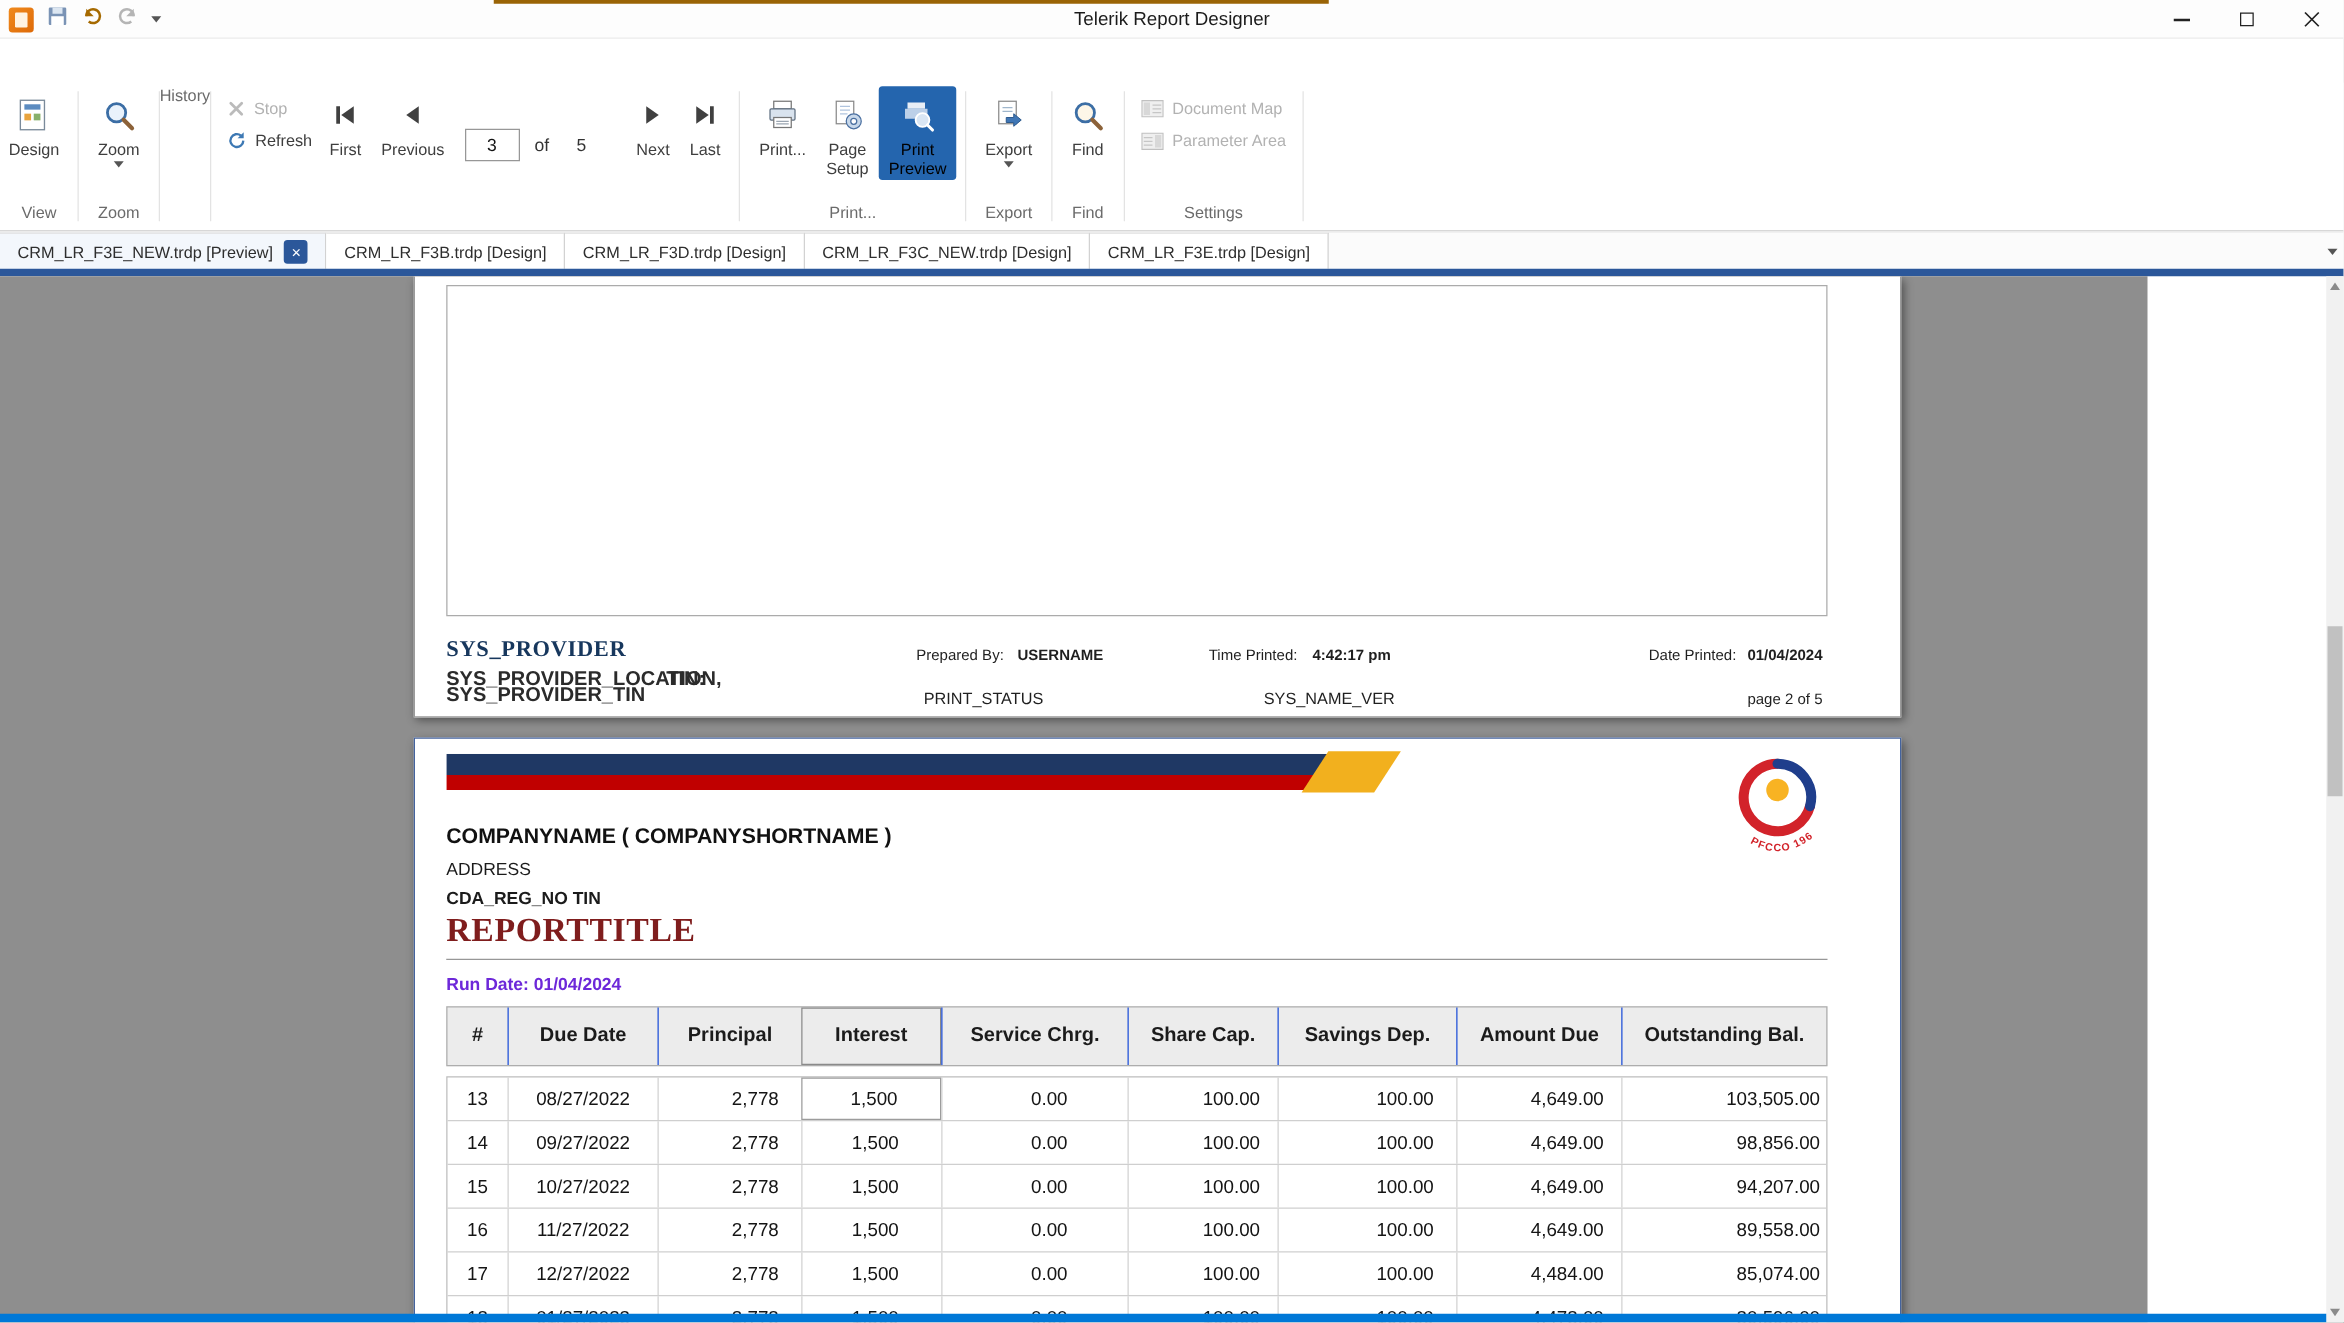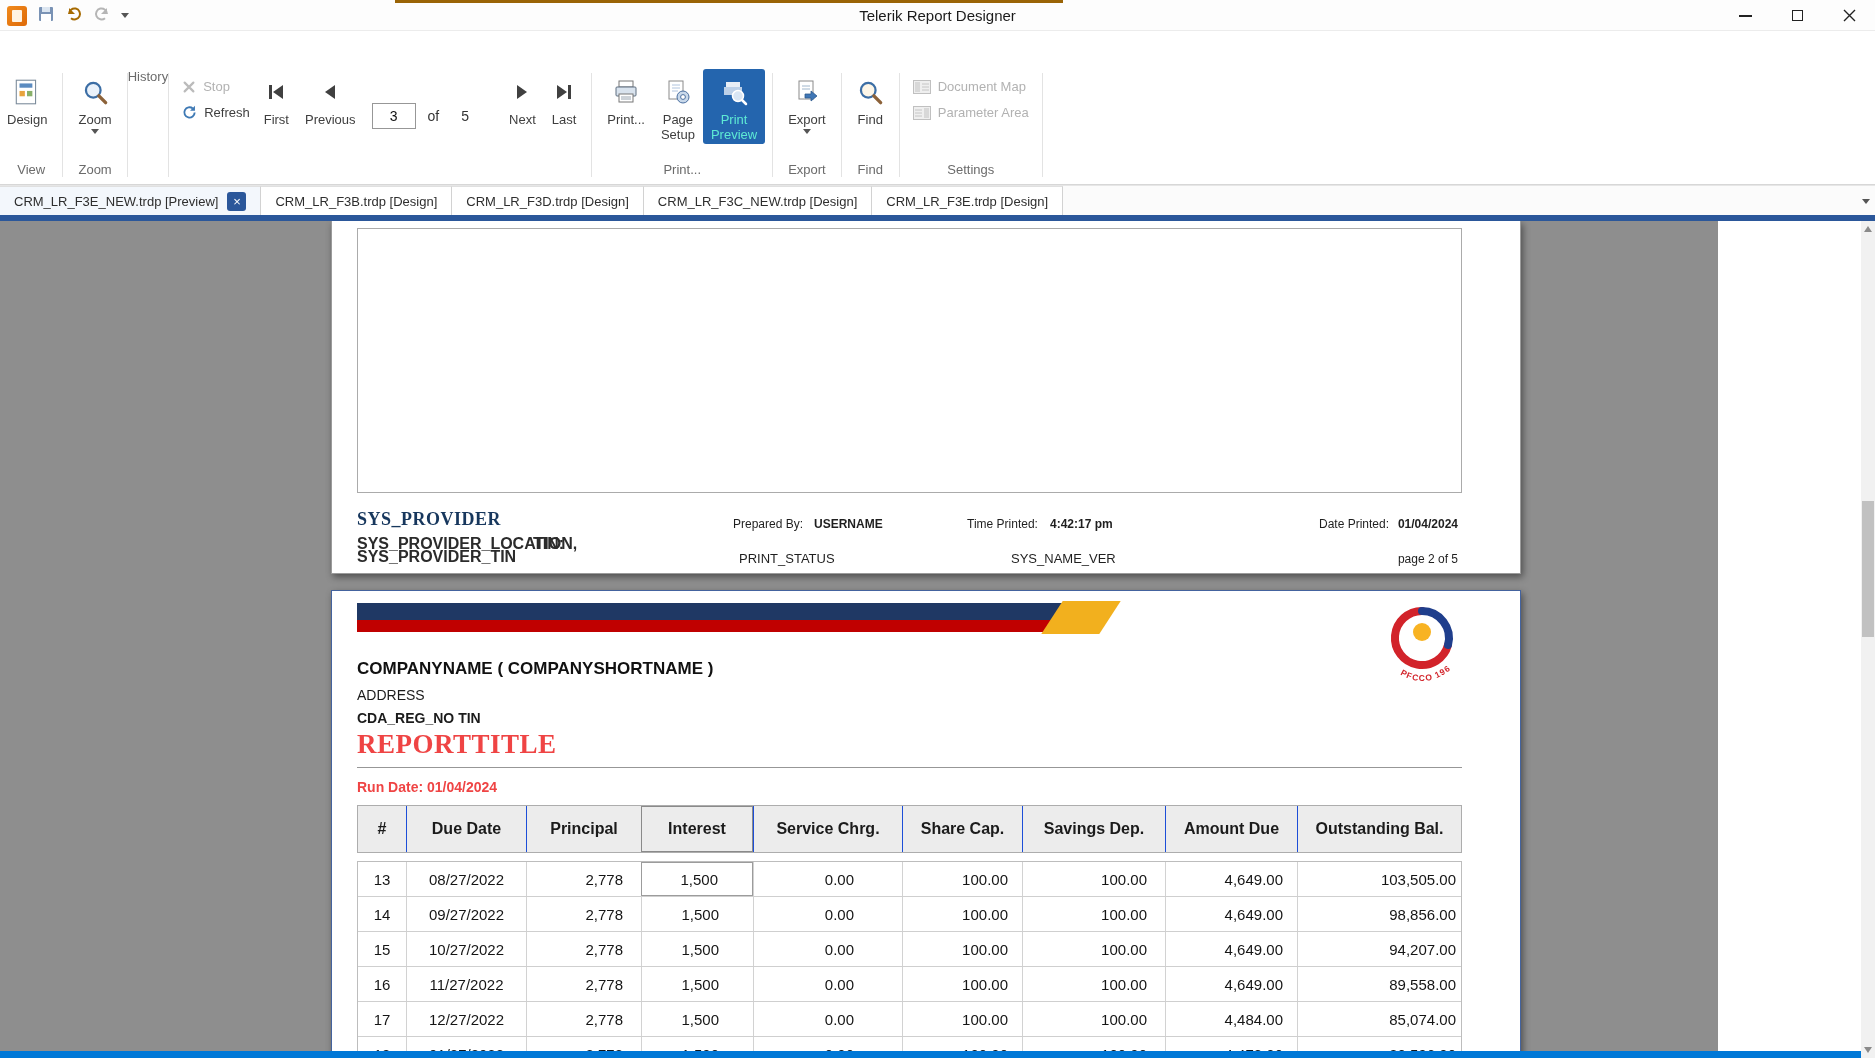--- a/index.html
+++ b/index.html
@@ -29,21 +29,21 @@
   .ribbon { position:absolute; top:66px; left:0; right:0; height:119px; background:#FFF; border-bottom:1px solid #D7D7D7; display:flex; align-items:stretch; }
   .rgroup { display:flex; flex-direction:column; }
   .gbody { flex:1; display:flex; align-items:flex-start; padding:3px 7px 0; }
   .glabel { height:25px; line-height:21px; text-align:center; font-size:13px; color:#6B6B6B; white-space:nowrap; }
   .gsep { width:1px; background:#E3E3E3; margin:7px 0; }
   .bb { display:flex; flex-direction:column; align-items:center; padding:6px 8px 2px; border-radius:3px; }
   .bb .ic { height:34px; display:flex; align-items:center; justify-content:center; }
   .bb .tx { font-size:13px; color:#3E3E3E; margin-top:3px; line-height:15px; text-align:center; display:flex; flex-direction:column; align-items:center; }
   .bb.disabled .tx { color:#B2B2B2; }
   .bb.active { background:#2465AE; }
-  .bb.active .tx { color:#5eead4; }
+  .bb.active .tx { color:#000000; }
   .smcol { display:flex; flex-direction:column; gap:11px; padding:10px 6px 0; }
   .sb { display:flex; align-items:center; gap:7px; font-size:13px; color:#3E3E3E; white-space:nowrap; }
   .sb.disabled { color:#B2B2B2; }
   .pagebox { align-self:stretch; display:flex; align-items:center; margin:0 14px 22px 8px; gap:12px; }
   .page-input { width:44px; height:26px; border:1px solid #979797; text-align:center; font-size:14px; font-family:inherit; color:#111; }
   .ofl { font-size:14px; color:#333; }
   .totp { font-size:14px; color:#333; margin-left:10px; margin-right:18px; }
   .g-view .bb { margin-left:-8px; }
 
   
@@ -71,23 +71,23 @@
 
   
   .stripes { position:absolute; left:25px; top:12px; width:790px; height:33px; }
   .stripe-blue { position:absolute; left:0; top:0; width:726px; height:17px; background:#1F3864; clip-path:polygon(0 0,100% 0,calc(100% - 14px) 100%,0 100%); }
   .stripe-red { position:absolute; left:0; top:17px; width:706px; height:12px; background:#C00000; clip-path:polygon(0 0,100% 0,calc(100% - 10px) 100%,0 100%); }
   .stripe-gold { position:absolute; left:695px; top:-2px; width:58px; height:33px; background:#F2B01E; transform:skewX(-33deg); }
   .logo { position:absolute; left:1055px; top:14px; width:70px; height:90px; }
   .company { font-size:17px; font-weight:bold; color:#111; }
   .addr { font-size:14px; color:#1B1B1B; }
   .reg { font-size:14px; font-weight:bold; color:#1B1B1B; }
-  .rpt-title { font-family:"Liberation Serif", serif; font-size:27px; font-weight:bold; color:#ef4444; letter-spacing:0.5px; }
+  .rpt-title { font-family:"Liberation Serif", serif; font-size:27px; font-weight:bold; color:#7f1d1d; letter-spacing:0.5px; }
   .hrule { position:absolute; left:25px; top:176px; width:1105px; border-top:1px solid #979797; }
-  .rundate { font-size:14px; font-weight:bold; color:#ef4444; }
+  .rundate { font-size:14px; font-weight:bold; color:#6d28d9; }
 
   
   .sched { position:absolute; left:25px; top:214px; width:1105px; }
   .t-head { display:flex; height:48px; background:#ECECEC; border:1px solid #ADADAD; }
   .t-head .t-cell { font-weight:bold; font-size:16px; justify-content:center; padding:0; border-left:1px solid #1d4ed8; color:#1B1B1B; }
   .t-head .t-cell:first-child { border-left:none; }
   .t-head .t-cell.c3 { border:1px solid #8A8A8A; }
   .t-body { margin-top:8px; border:1px solid #BDBDBD; background:#FFF; }
   .t-row { display:flex; height:35px; border-bottom:1px solid #CFCFCF; }
   .t-row:last-child { border-bottom:none; }

